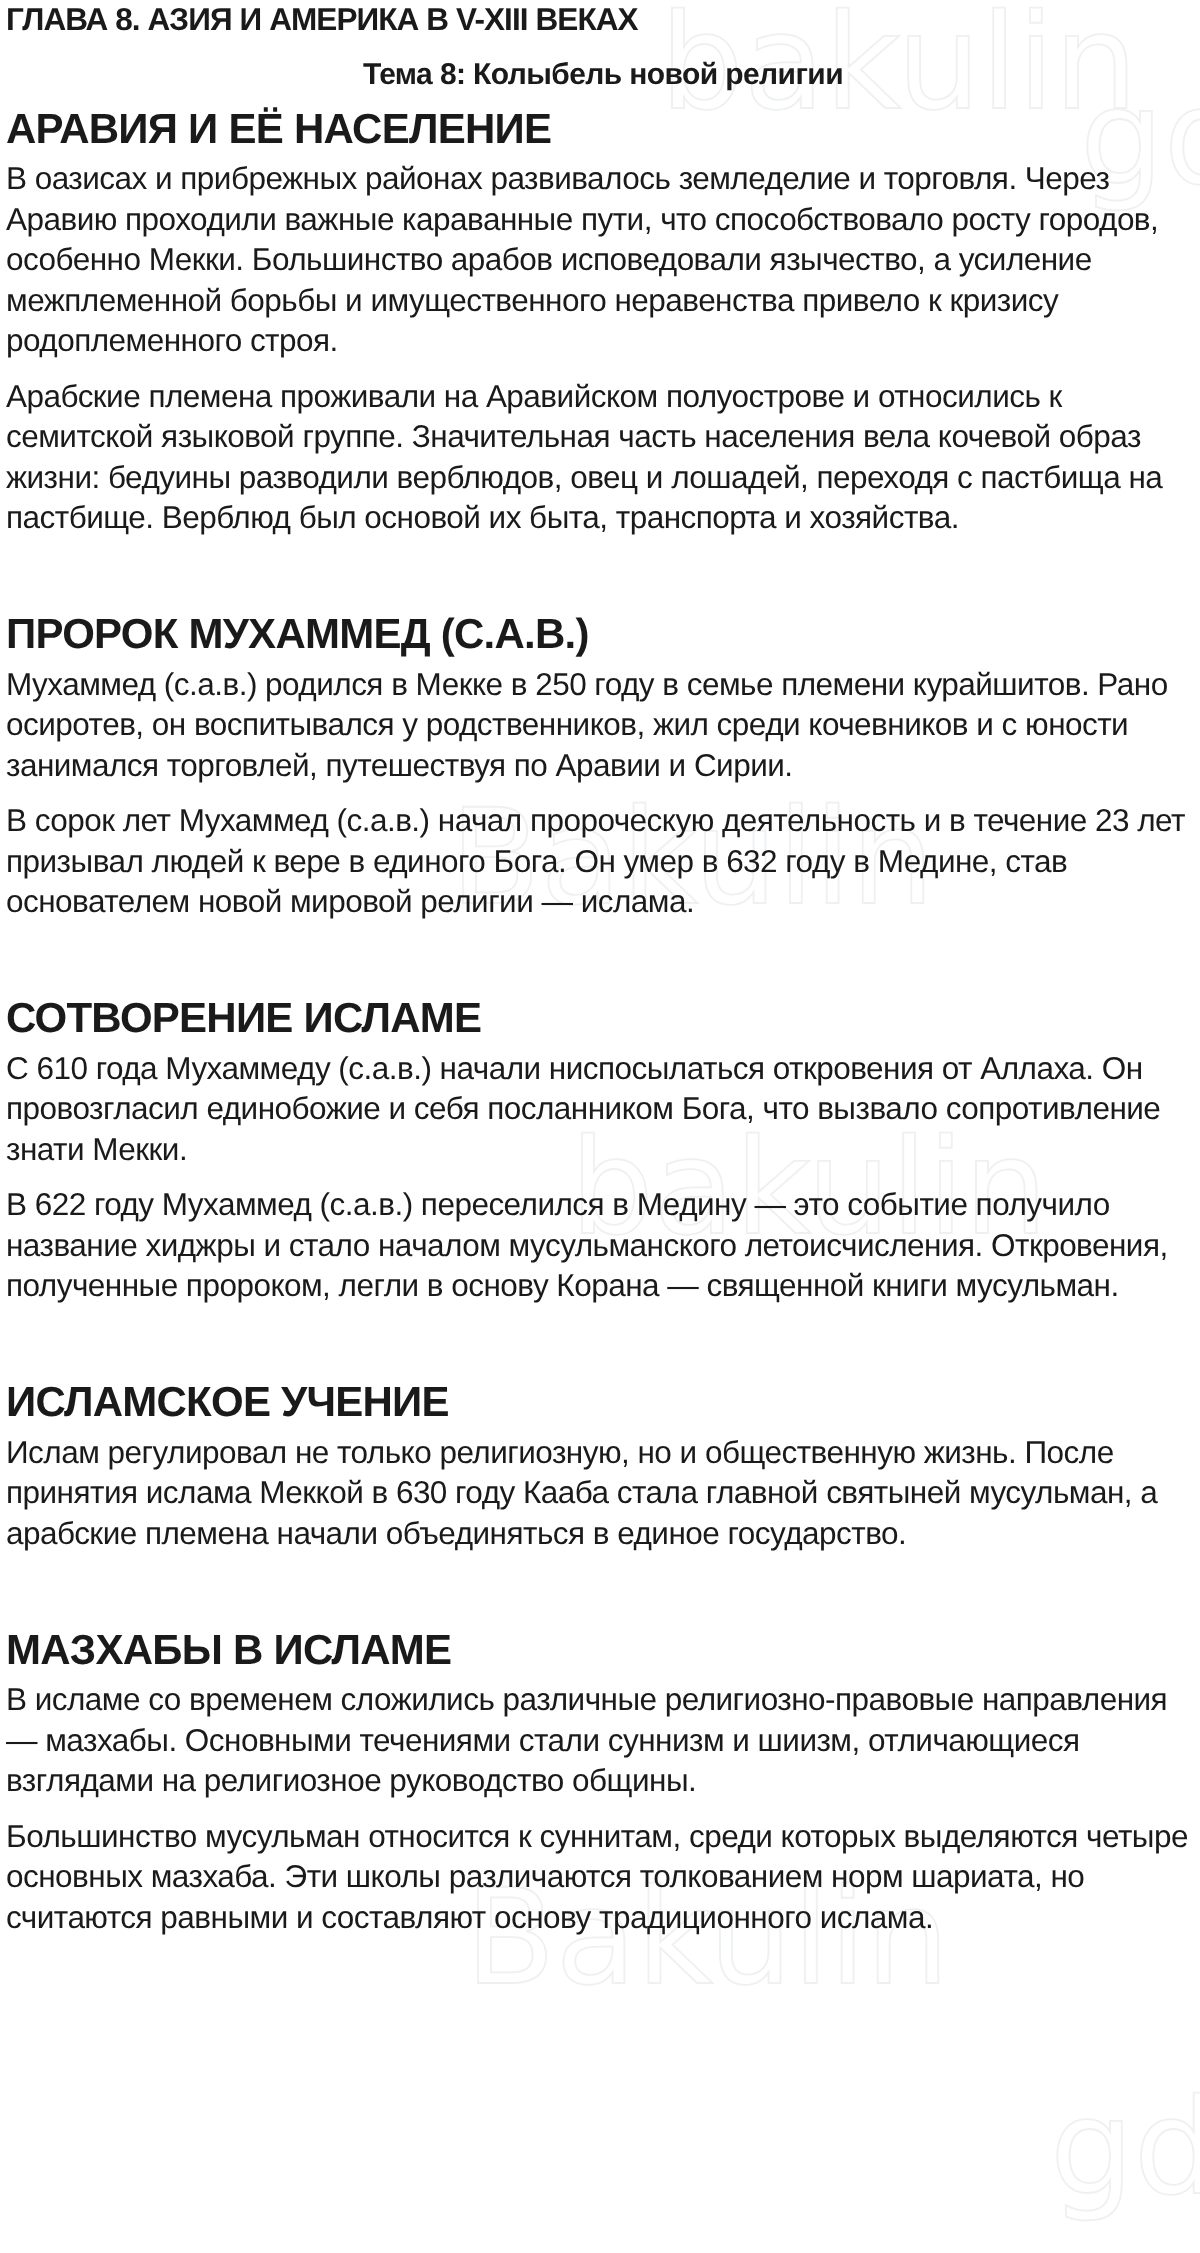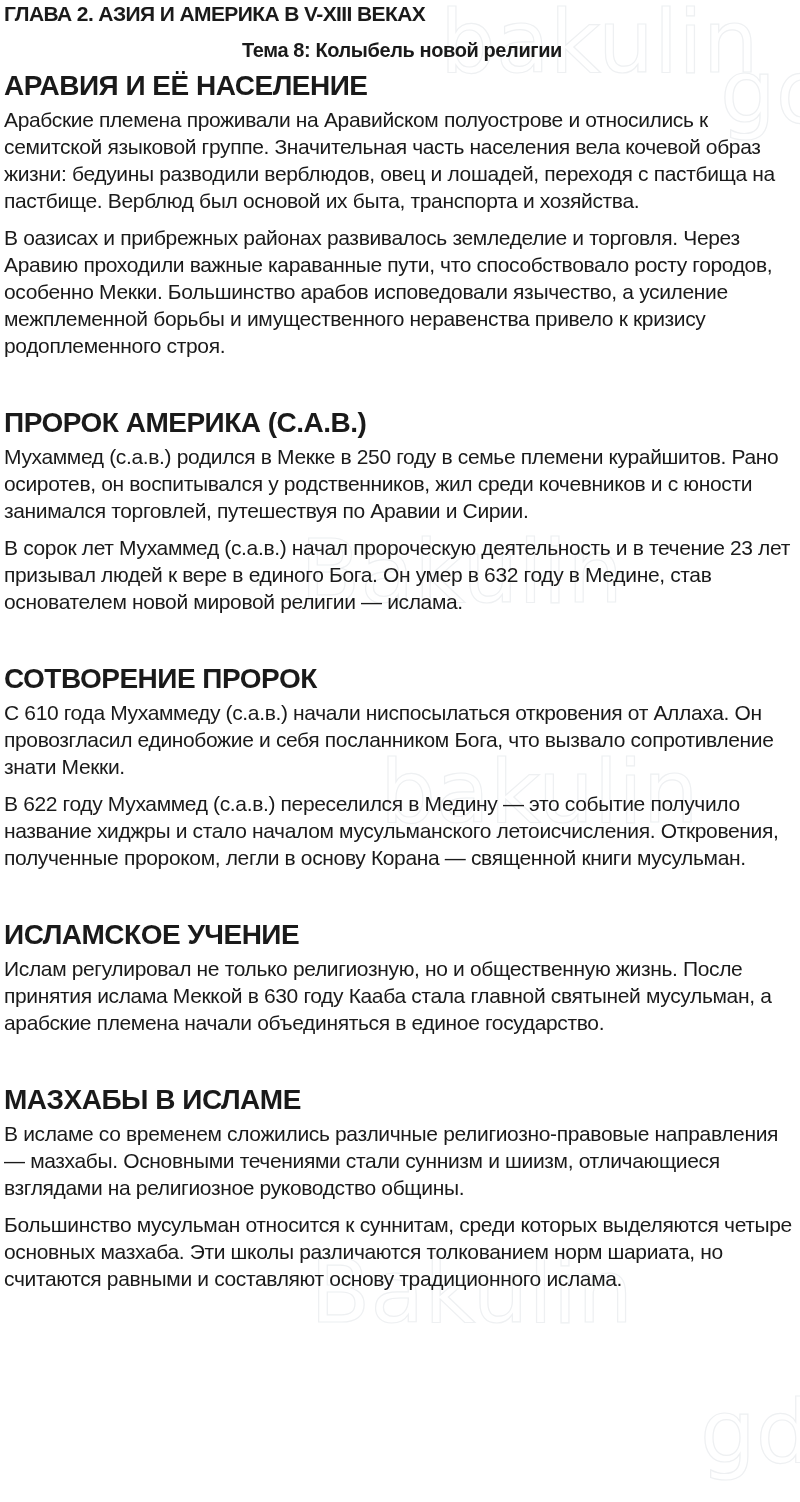--- a/index.html
+++ b/index.html
@@ -70,39 +70,39 @@
 <body>
 
 <div class="watermark" style="left:440px; top:-10px;">bakulin</div>
 <div class="watermark" style="left:720px; top:40px;">gdz</div>
 <div class="watermark" style="left:300px; top:520px;">Bakulin</div>
 <div class="watermark" style="left:380px; top:740px;">bakulin</div>
 <div class="watermark" style="left:310px; top:1240px;">Bakulin</div>
 <div class="watermark" style="left:700px; top:1380px;">gdz</div>
 
 <div class="content">
-  <h1 class="chapter-title">ГЛАВА 2. АЗИЯ И АМЕРИКА В V-XIII ВЕКАХ</h1>
+  <h1 class="chapter-title">ГЛАВА 8. АЗИЯ И АМЕРИКА В V-XIII ВЕКАХ</h1>
   <h2 class="topic-title">Тема 8: Колыбель новой религии</h2>
 
   <section class="section sec-0">
     <h3 class="section-heading">АРАВИЯ И ЕЁ НАСЕЛЕНИЕ</h3>
+    <p class="para">В оазисах и прибрежных районах развивалось земледелие и торговля. Через Аравию проходили важные караванные пути, что способствовало росту городов, особенно Мекки. Большинство арабов исповедовали язычество, а усиление межплеменной борьбы и имущественного неравенства привело к кризису родоплеменного строя.</p>
     <p class="para">Арабские племена проживали на Аравийском полуострове и относились к семитской языковой группе. Значительная часть населения вела кочевой образ жизни: бедуины разводили верблюдов, овец и лошадей, переходя с пастбища на пастбище. Верблюд был основой их быта, транспорта и хозяйства.</p>
-    <p class="para">В оазисах и прибрежных районах развивалось земледелие и торговля. Через Аравию проходили важные караванные пути, что способствовало росту городов, особенно Мекки. Большинство арабов исповедовали язычество, а усиление межплеменной борьбы и имущественного неравенства привело к кризису родоплеменного строя.</p>
   </section>
   <div class="sec-gap"></div>
 
   <section class="section">
-    <h3 class="section-heading">ПРОРОК АМЕРИКА (С.А.В.)</h3>
+    <h3 class="section-heading">ПРОРОК МУХАММЕД (С.А.В.)</h3>
     <p class="para">Мухаммед (с.а.в.) родился в Мекке в 250 году в семье племени курайшитов. Рано осиротев, он воспитывался у родственников, жил среди кочевников и с юности занимался торговлей, путешествуя по Аравии и Сирии.</p>
     <p class="para">В сорок лет Мухаммед (с.а.в.) начал пророческую деятельность и в течение 23 лет призывал людей к вере в единого Бога. Он умер в 632 году в Медине, став основателем новой мировой религии — ислама.</p>
   </section>
   <div class="sec-gap"></div>
 
   <section class="section">
-    <h3 class="section-heading">СОТВОРЕНИЕ ПРОРОК</h3>
+    <h3 class="section-heading">СОТВОРЕНИЕ ИСЛАМЕ</h3>
     <p class="para">С 610 года Мухаммеду (с.а.в.) начали ниспосылаться откровения от Аллаха. Он провозгласил единобожие и себя посланником Бога, что вызвало сопротивление знати Мекки.</p>
     <p class="para">В 622 году Мухаммед (с.а.в.) переселился в Медину — это событие получило название хиджры и стало началом мусульманского летоисчисления. Откровения, полученные пророком, легли в основу Корана — священной книги мусульман.</p>
   </section>
   <div class="sec-gap"></div>
 
   <section class="section">
     <h3 class="section-heading">ИСЛАМСКОЕ УЧЕНИЕ</h3>
     <p class="para">Ислам регулировал не только религиозную, но и общественную жизнь. После принятия ислама Меккой в 630 году Кааба стала главной святыней мусульман, а арабские племена начали объединяться в единое государство.</p>
   </section>
   <div class="sec-gap"></div>

